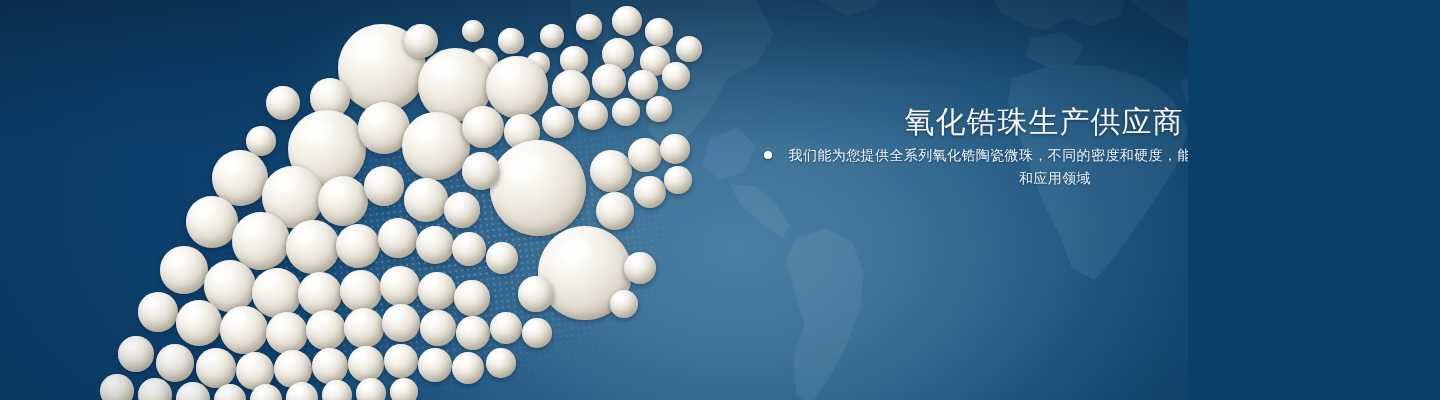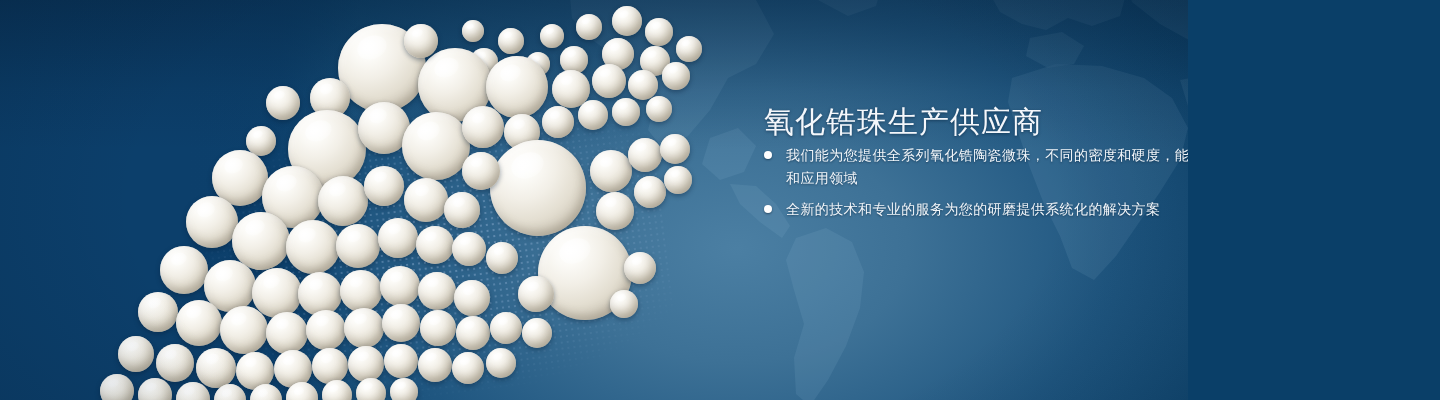--- a/index.html
+++ b/index.html
@@ -7,20 +7,21 @@
     width:1440px; height:400px; overflow:hidden;
     font-family:"Liberation Sans","DejaVu Sans",sans-serif;
     background:#0a3f68;
   }
 
   .banner {
     position:relative;
     width:1188px; height:400px;
     overflow:hidden;
     background:#6d28d9;
+    text-align:center;
   }
 
   
   .bg-base {
     position:absolute; inset:0;
     background:
       radial-gradient(ellipse 780px 520px at 62% 62%, #4b7fa3 0%, #3d7196 22%, #1f5680 48%, #0e456f 72%, #093b62 100%);
   }
   .bg-left-flat {
     position:absolute; left:0; top:0; width:360px; height:400px;
@@ -278,20 +279,16 @@
   <div class="bg-vignette"></div>
 
   <div class="copy">
     <div class="headline">氧化锆珠生产供应商</div>
 
     <div class="bullets">
       <div class="bullet-row">
         <span class="dot"></span>
         <span class="btext">我们能为您提供全系列氧化锆陶瓷微珠，不同的密度和硬度，能满足您各类研磨设备和应用领域</span>
       </div>
-      <div class="bullet-row">
-        <span class="dot"></span>
-        <span class="btext">全新的技术和专业的服务为您的研磨提供系统化的解决方案</span>
-      </div>
     </div>
   </div>
 
 </div>
 
 </body></html>

